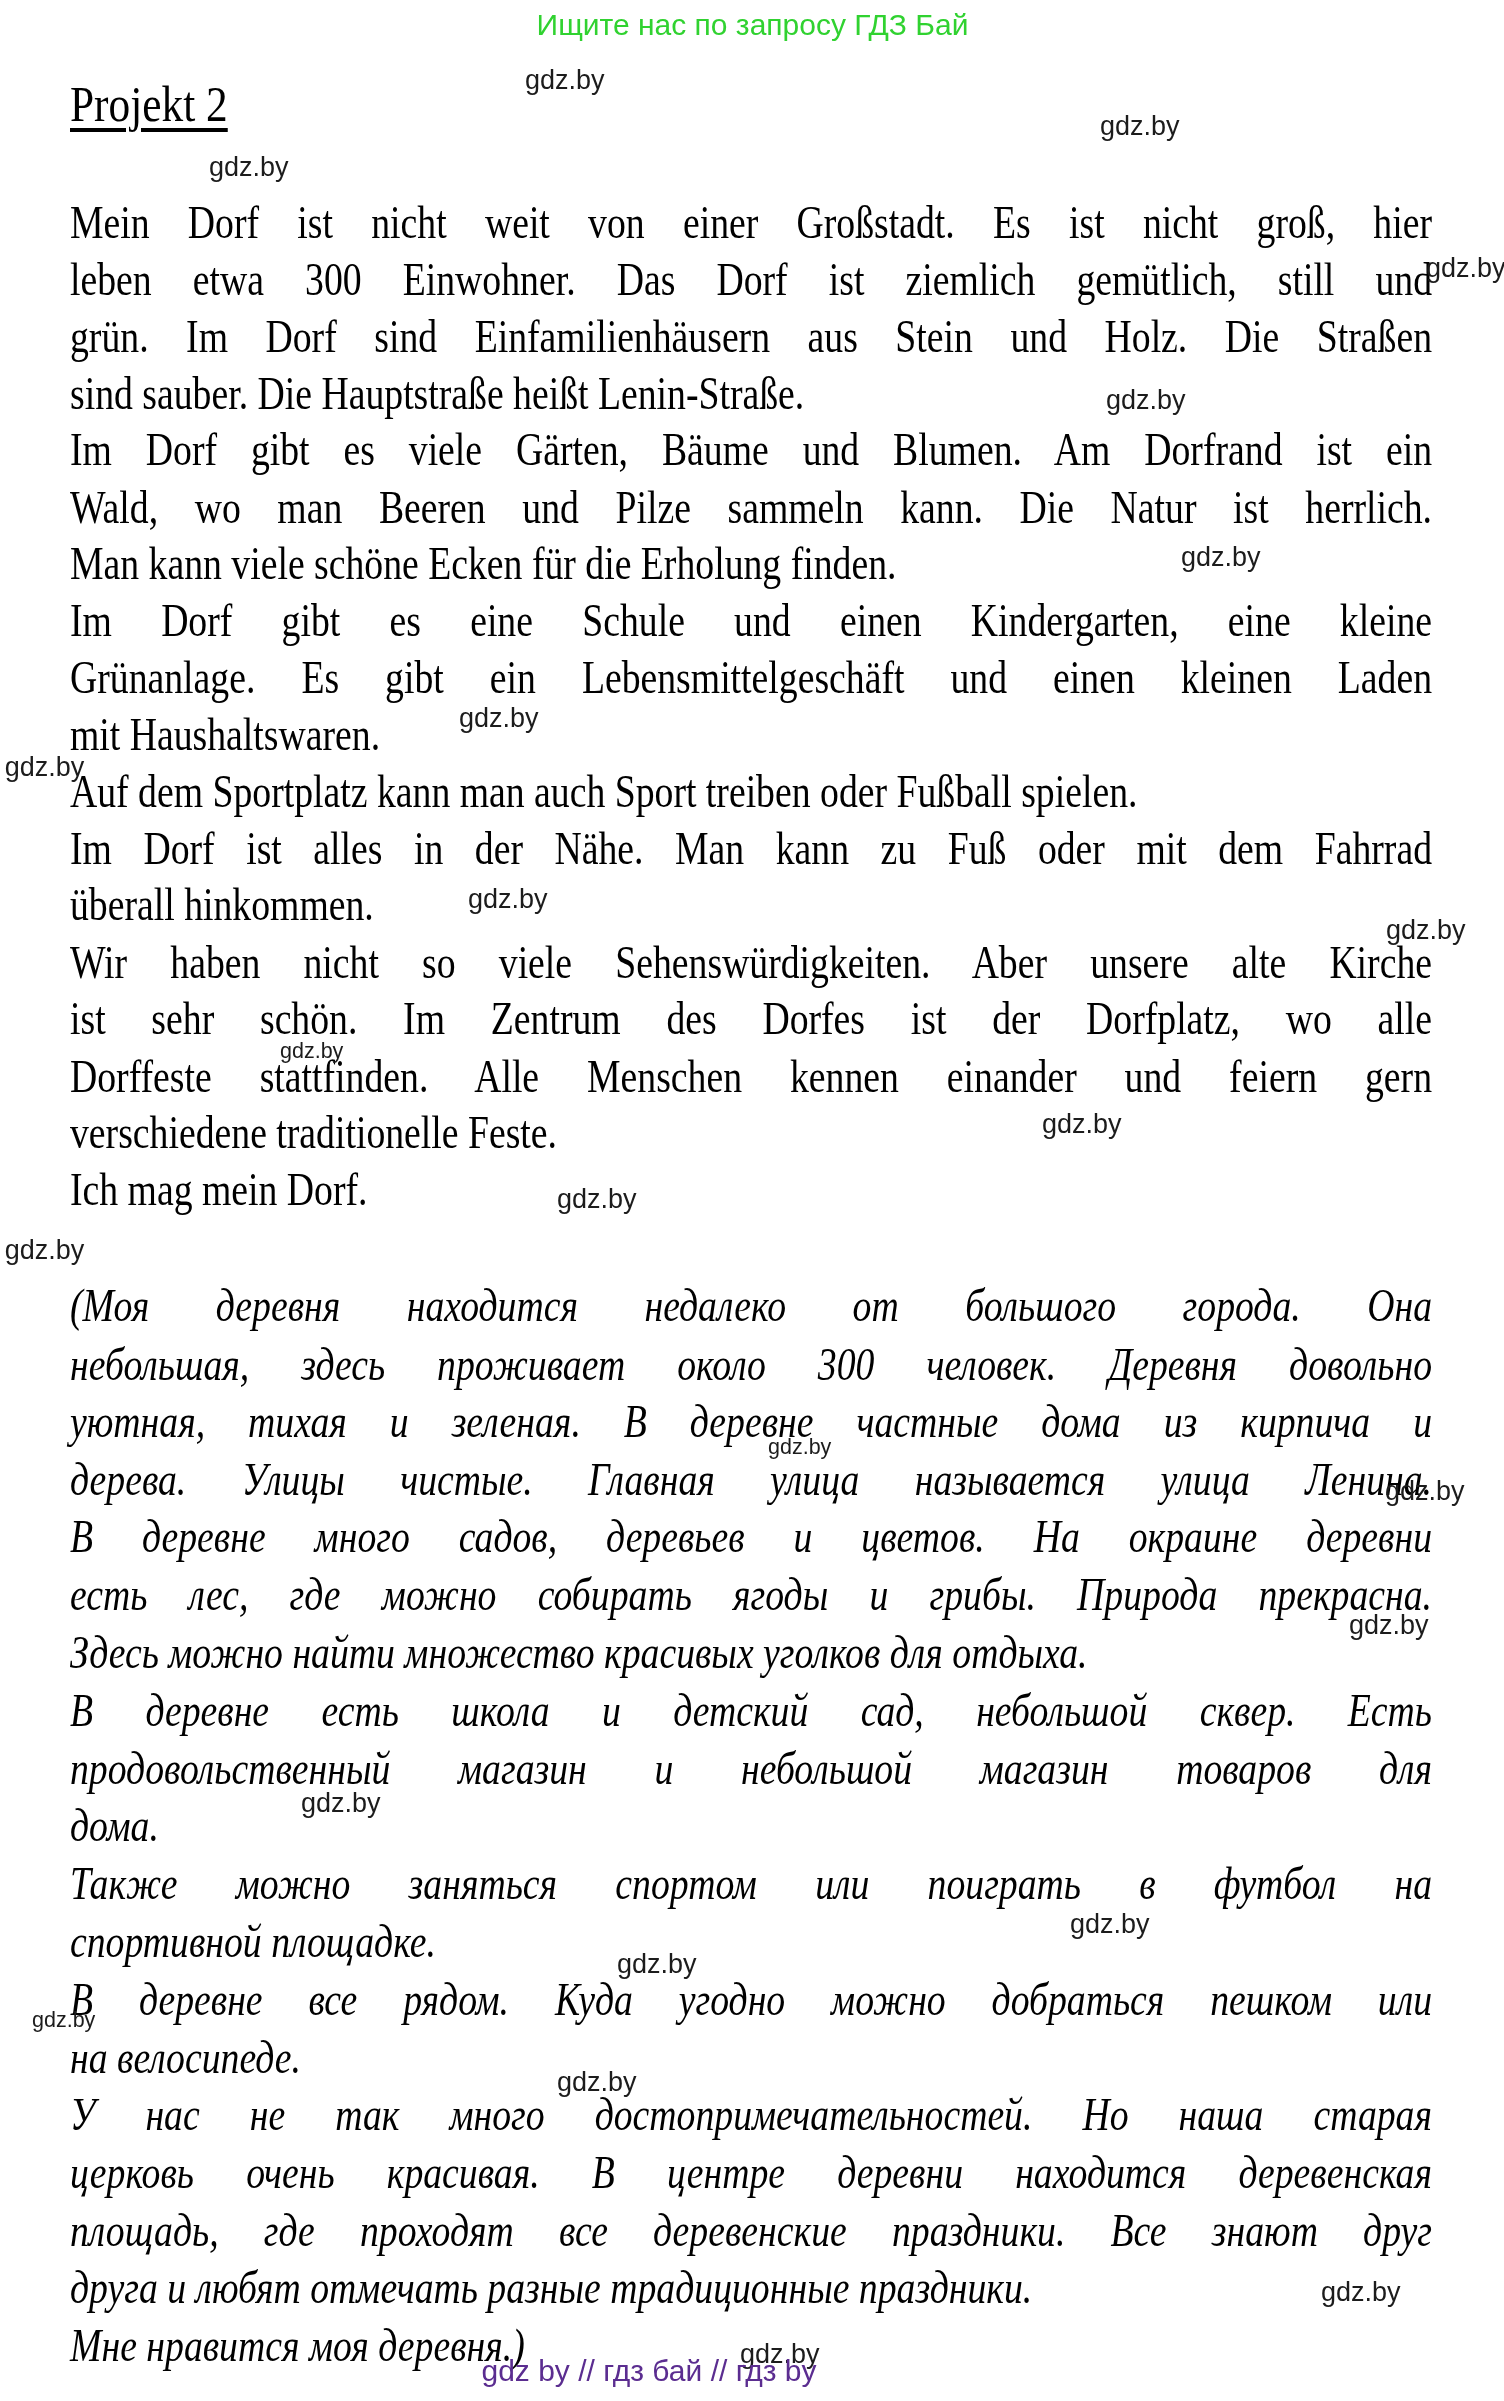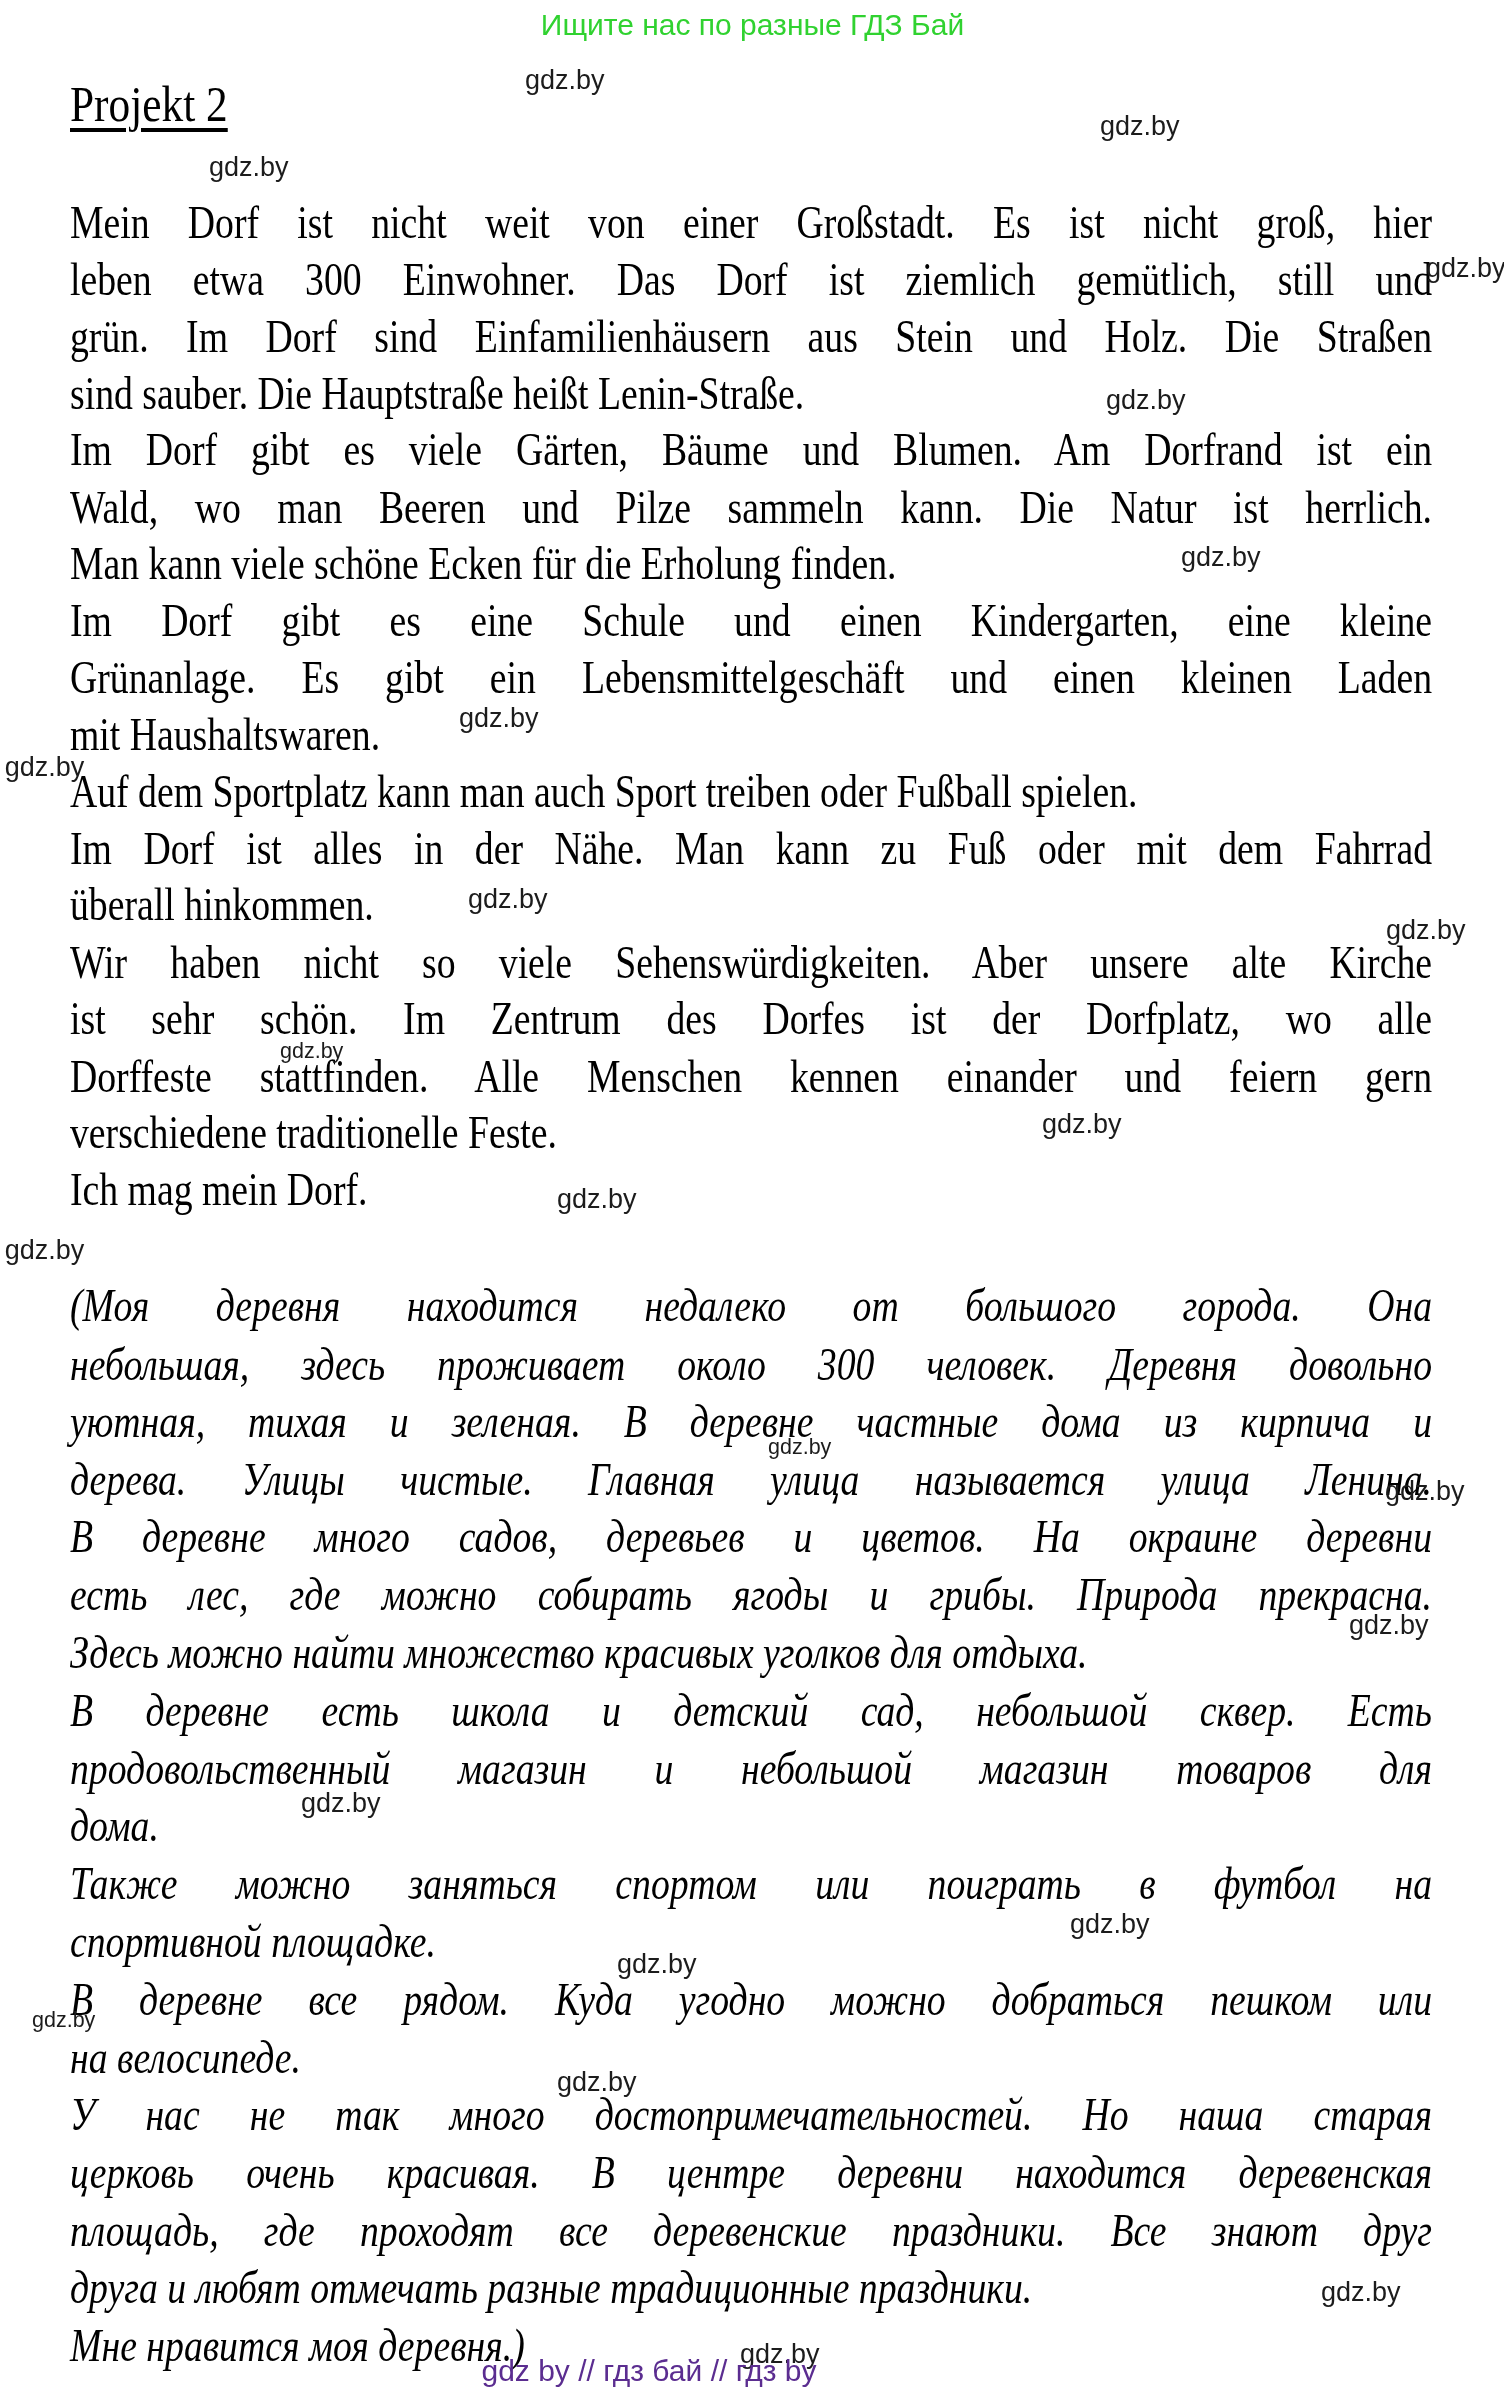--- a/index.html
+++ b/index.html
@@ -32,21 +32,21 @@
     position:absolute;top:2354px;left:12px;width:1274px;text-align:center;
     font-family:"Liberation Sans",sans-serif;font-size:30px;
     color:var(--purple,#5b2d90);
   }
 </style>
 </head>
 <body>
 
 <div class="page" style="--bg: #ffffff; --ink: #000000; --green: #30d230; --purple: #5b2d90; --wmc: #1c1c1c;">
 
-  <div class="promo">Ищите нас по разные ГДЗ Бай</div>
+  <div class="promo">Ищите нас по запросу ГДЗ Бай</div>
 
   <div class="doc-title">Projekt 2</div>
 
   <div id="german-text">
       <div class="tline de just" style="top: 196px;">Mein Dorf ist nicht weit von einer Großstadt. Es ist nicht groß, hier</div>
       <div class="tline de just" style="top: 253px;">leben etwa 300 Einwohner. Das Dorf ist ziemlich gemütlich, still und</div>
       <div class="tline de just" style="top: 310px;">grün. Im Dorf sind Einfamilienhäusern aus Stein und Holz. Die Straßen</div>
       <div class="tline de" style="top: 367px;">sind sauber. Die Hauptstraße heißt Lenin-Straße.</div>
       <div class="tline de just" style="top: 423px;">Im Dorf gibt es viele Gärten, Bäume und Blumen. Am Dorfrand ist ein</div>
       <div class="tline de just" style="top: 481px;">Wald, wo man Beeren und Pilze sammeln kann. Die Natur ist herrlich.</div>

